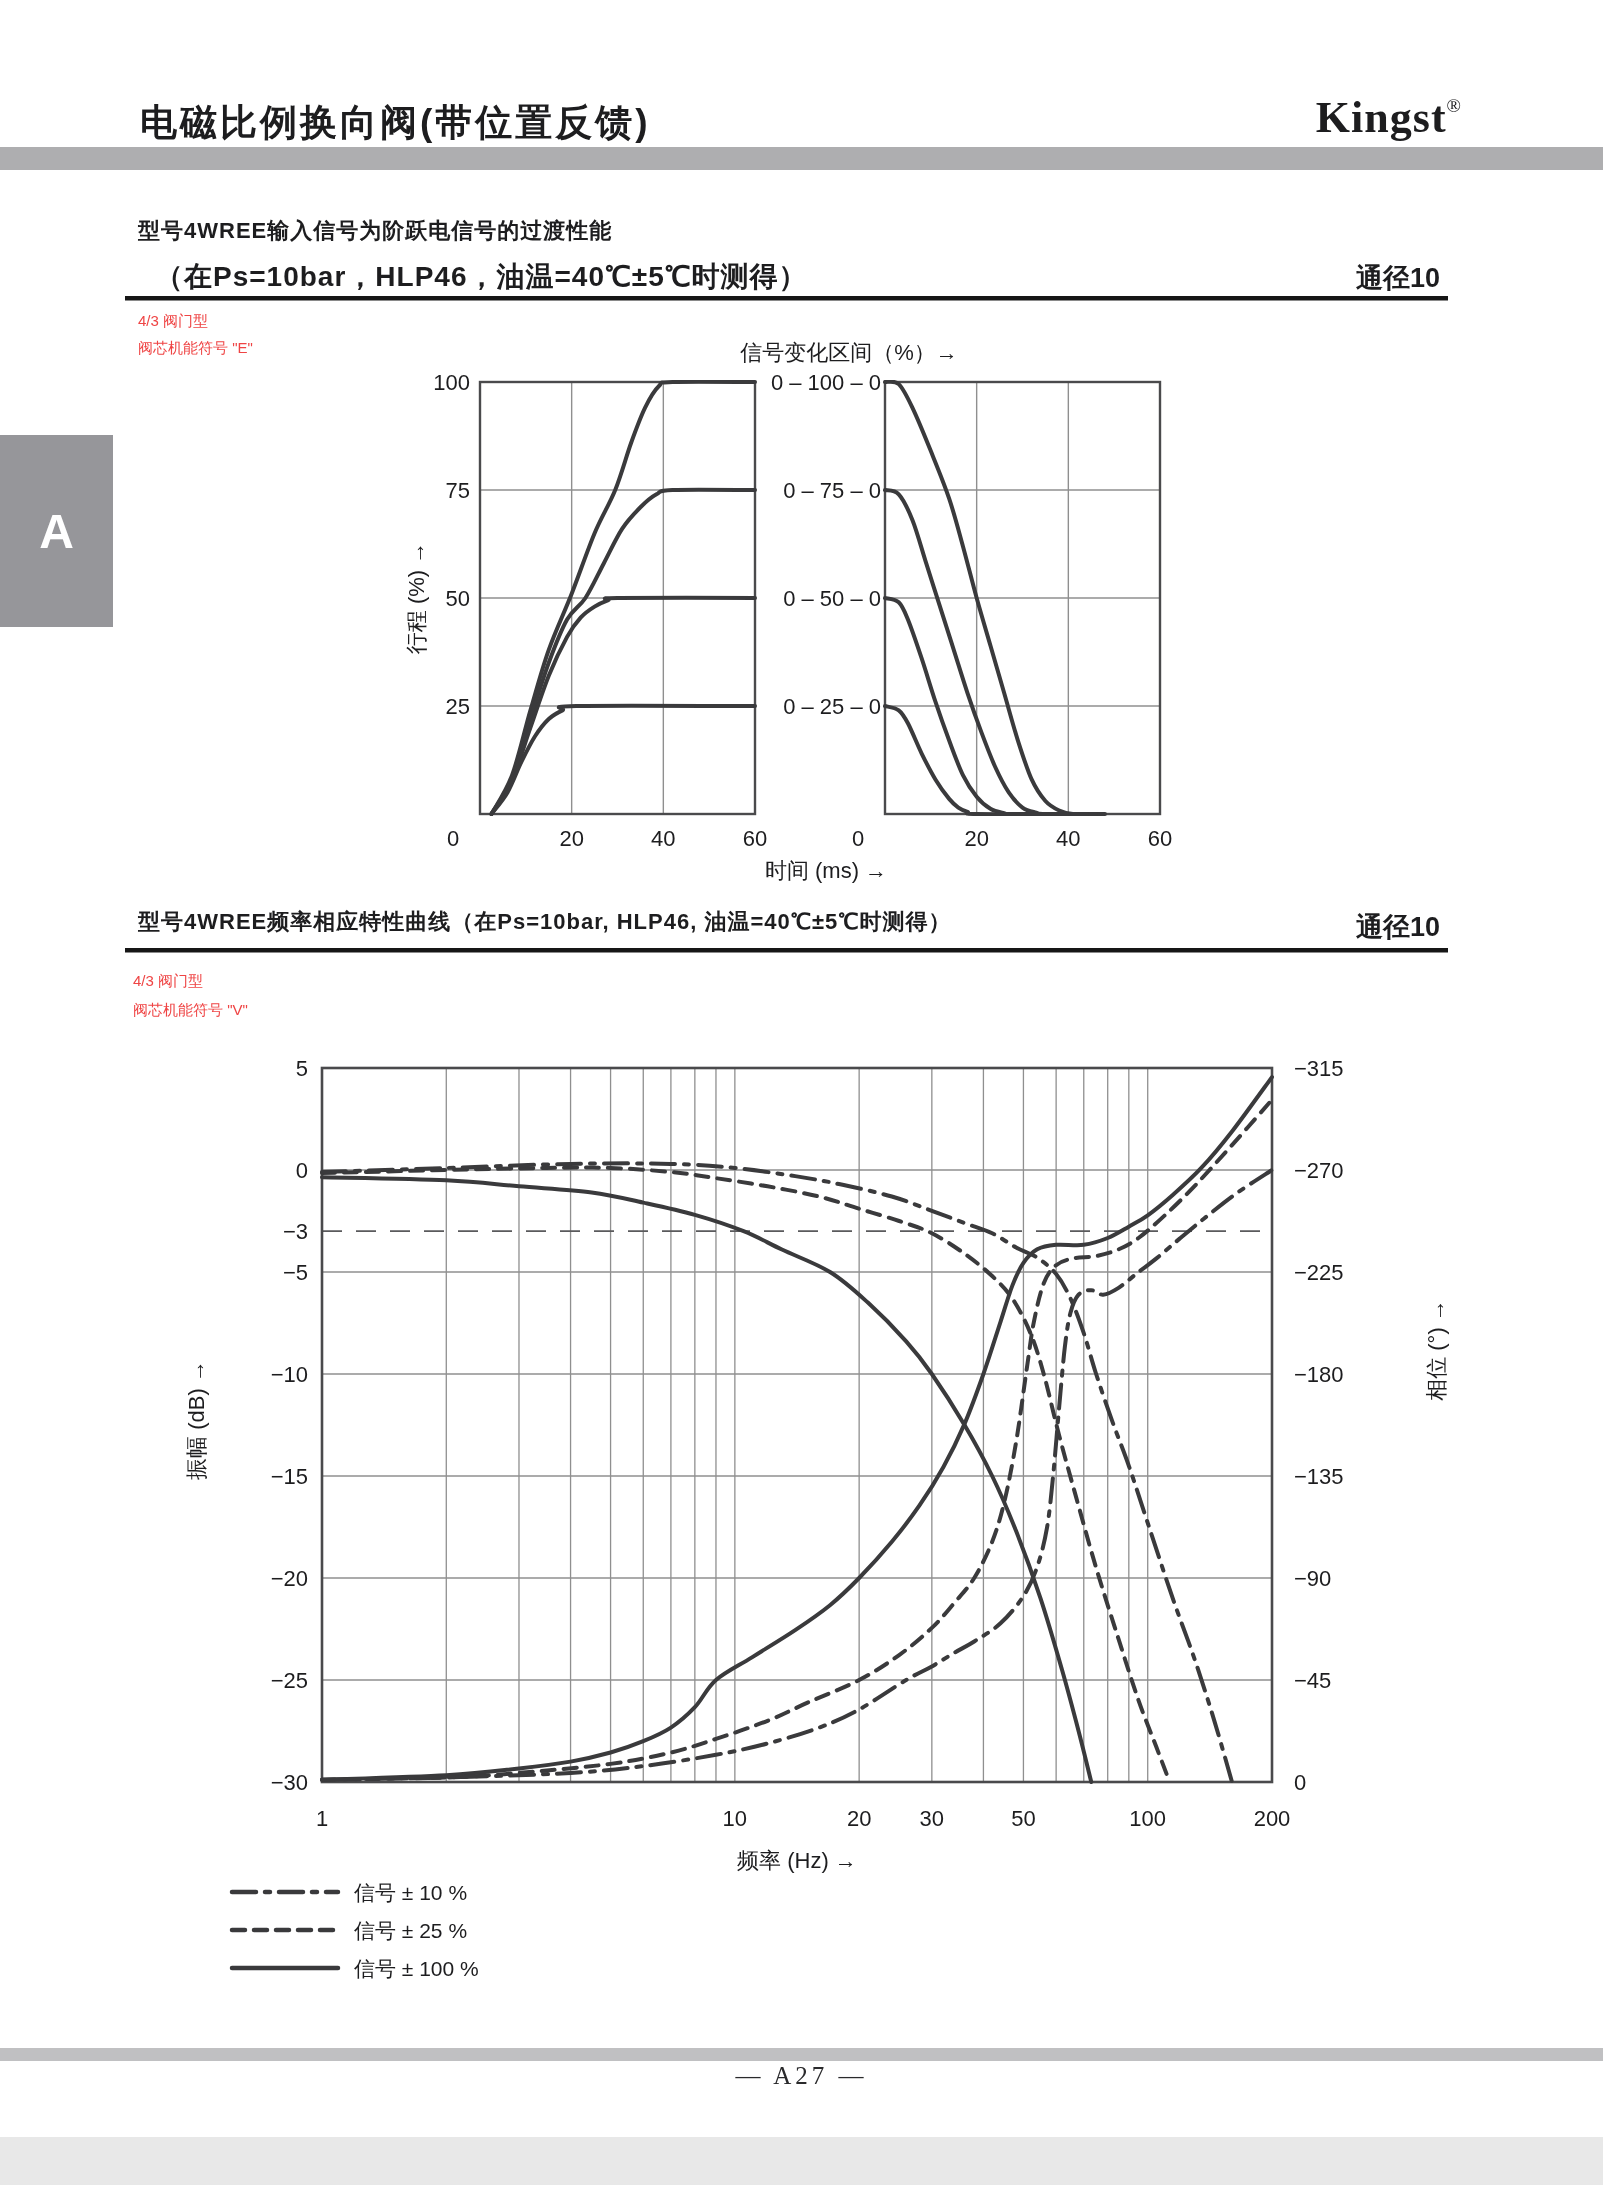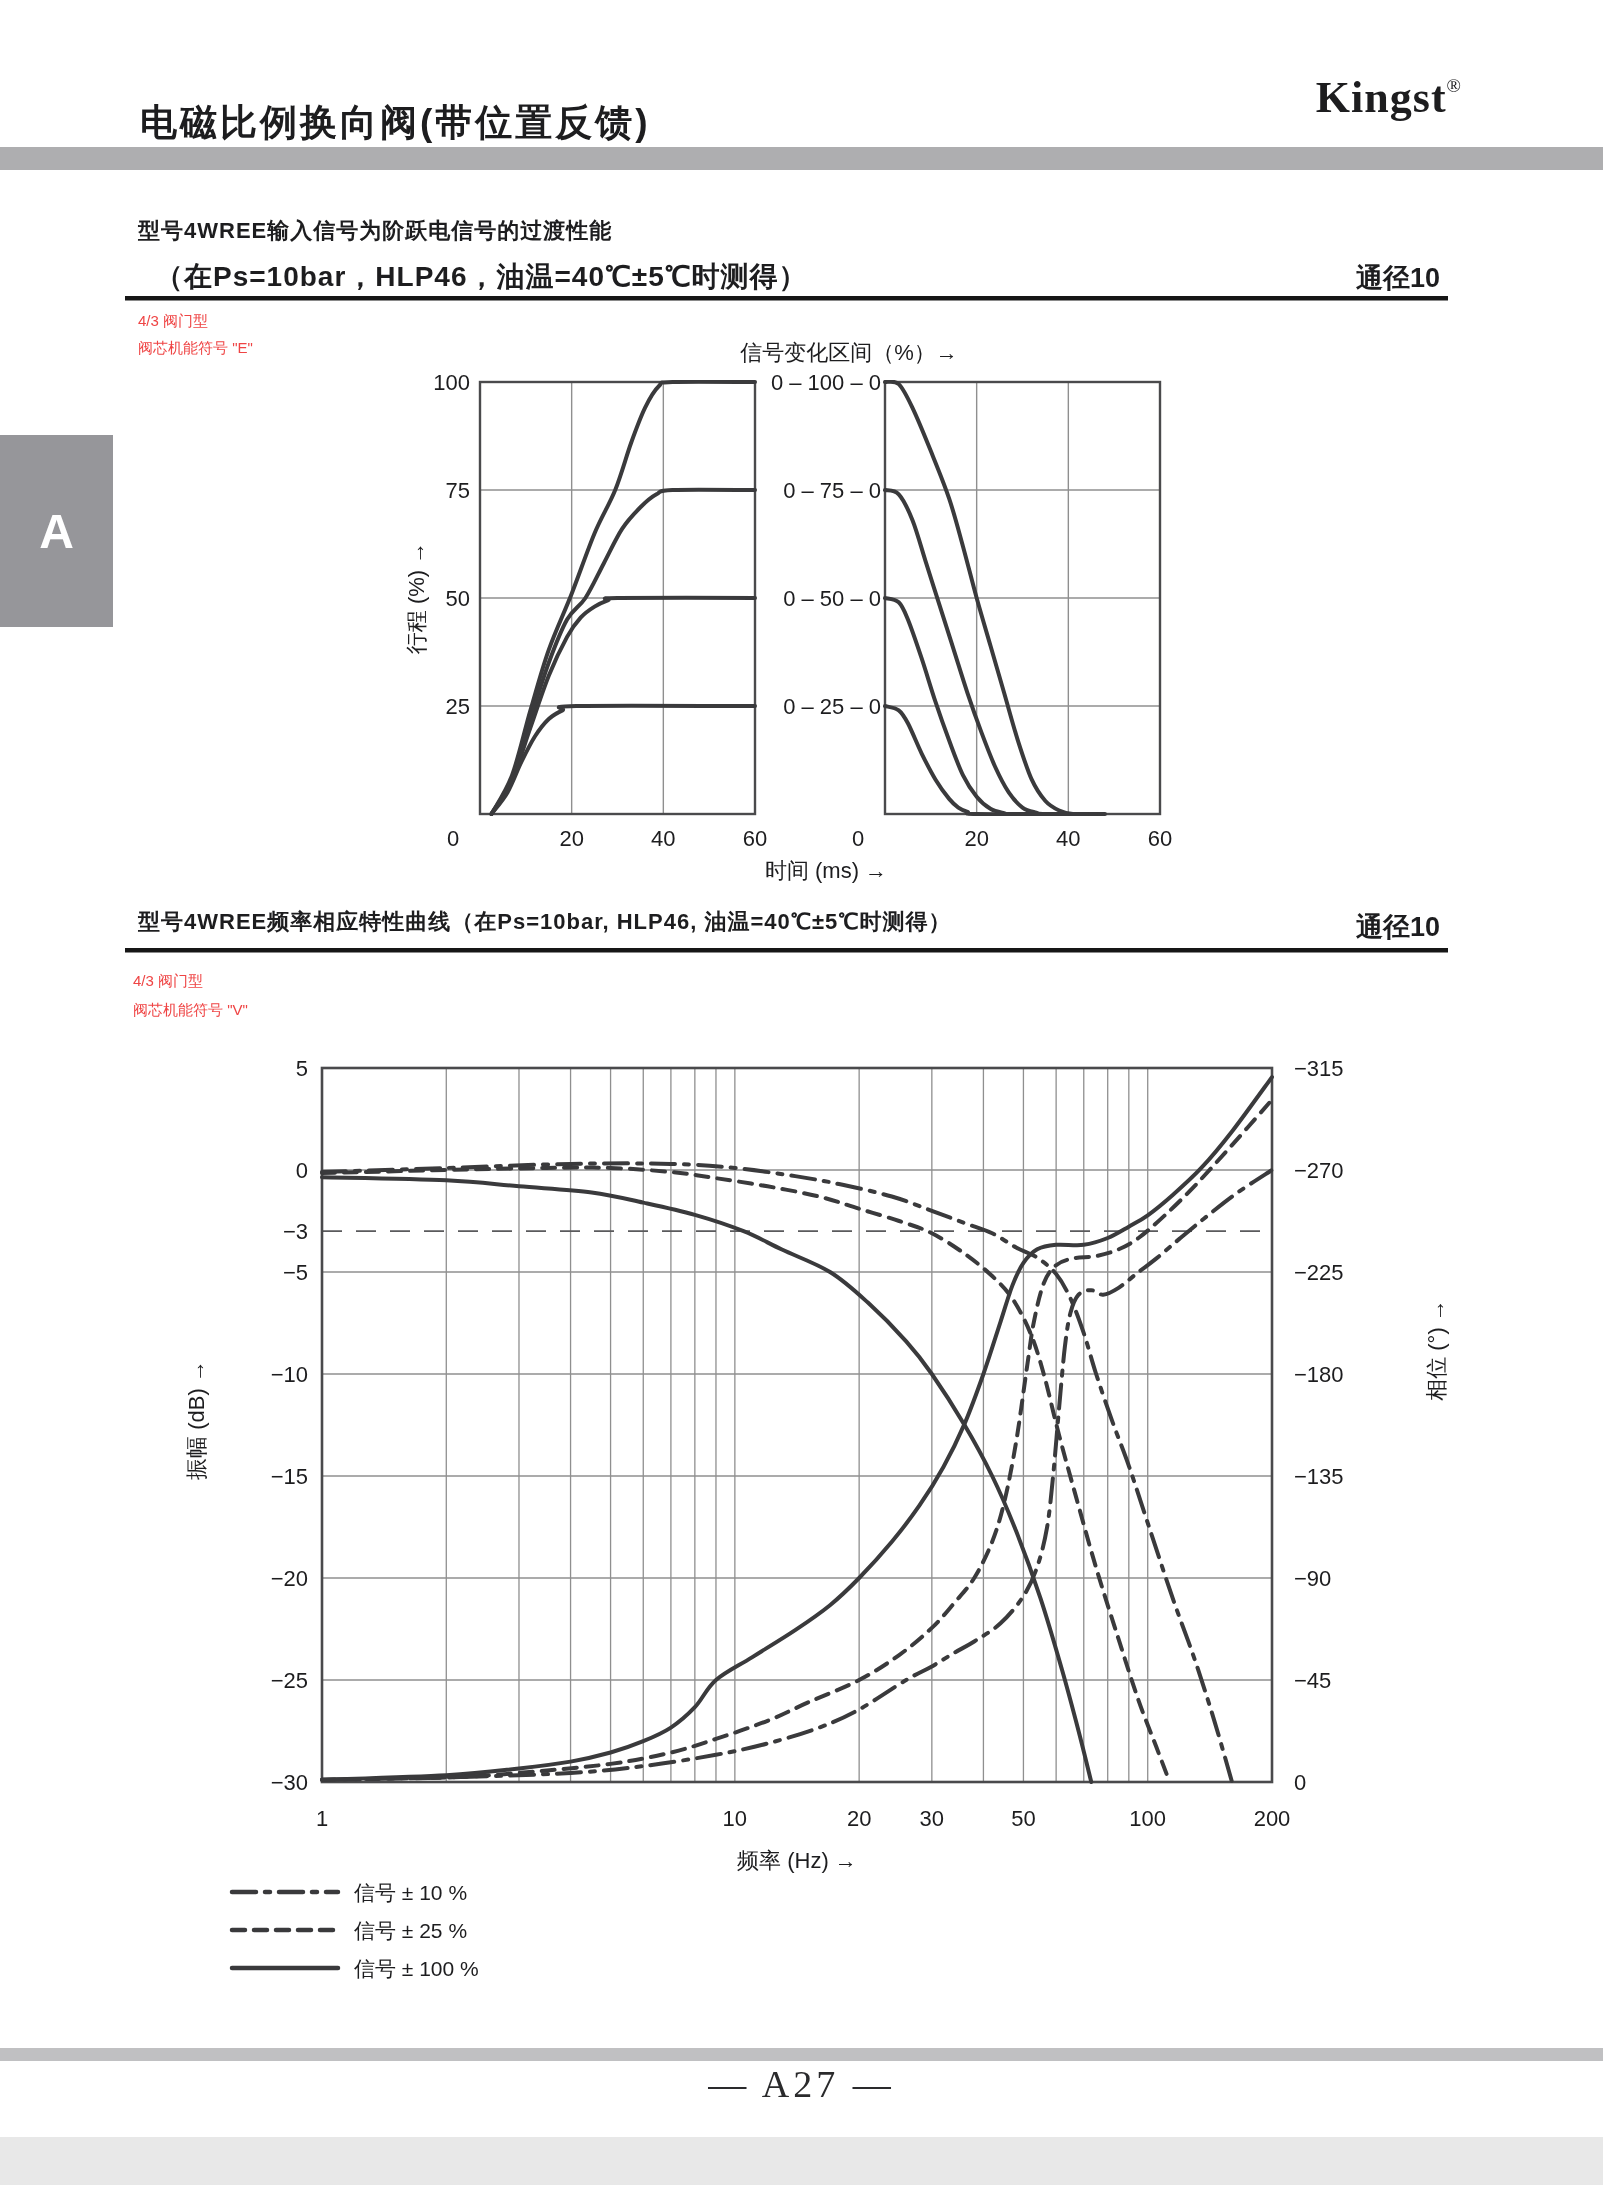--- a/index.html
+++ b/index.html
@@ -3,34 +3,34 @@
 <meta charset="utf-8">
 <style>
   html,body{margin:0;padding:0;background:#e8e8e8;}
   .page{
     position:relative;width:1603px;height:2137px;background:#ffffff;
     font-family:"Liberation Sans",sans-serif;color:#1d1d1f;overflow:hidden;
     margin:0 auto;
   }
   .abs{position:absolute;}
   .page-title{left:140px;top:98px;font-size:37px;font-weight:700;letter-spacing:3px;}
-  .brand{right:141px;top:72px;font-family:"Liberation Serif",serif;font-size:44px;font-weight:700;letter-spacing:1px;}
+  .brand{right:141px;top:92px;font-family:"Liberation Serif",serif;font-size:44px;font-weight:700;letter-spacing:1px;}
   .brand sup{font-size:19px;font-weight:400;vertical-align:20px;}
   .topbar{left:0;top:147px;width:1603px;height:23px;background:#aeaeb0;}
   .a-tab{left:0;top:435px;width:113px;height:192px;background:#96969a;display:flex;align-items:center;justify-content:center;
          color:#ffffff;font-size:48px;font-weight:700;}
   .sec-title{left:138px;font-size:22px;font-weight:700;letter-spacing:1px;}
   .sec-cond{left:155px;font-size:28px;font-weight:700;letter-spacing:1px;}
   .size-note{font-size:27px;font-weight:700;right:163px;}
   .rule{left:125px;width:1323px;height:4px;background:#161616;border-bottom:1px solid #8a8a8a;}
   .note{left:138px;font-size:15px;color:#ef4444;}
   #charts-layer{position:absolute;left:0;top:0;pointer-events:none;}
   .footbar{left:0;top:2048px;width:1603px;height:13px;background:#c0c0c2;}
   .pageno{left:0;top:2062px;width:1603px;text-align:center;font-family:"Liberation Serif",serif;
-          font-size:38px;color:#2a2a2c;letter-spacing:4px;}
+          font-size:25px;color:#2a2a2c;letter-spacing:4px;}
 </style>
 </head>
 <body>
 
 <div class="page">
 
   <div class="abs page-title">电磁比例换向阀(带位置反馈)</div>
   <div class="abs brand"><span>Kingst</span><sup>®</sup></div>
   <div class="abs topbar"></div>
   <div class="abs a-tab">

